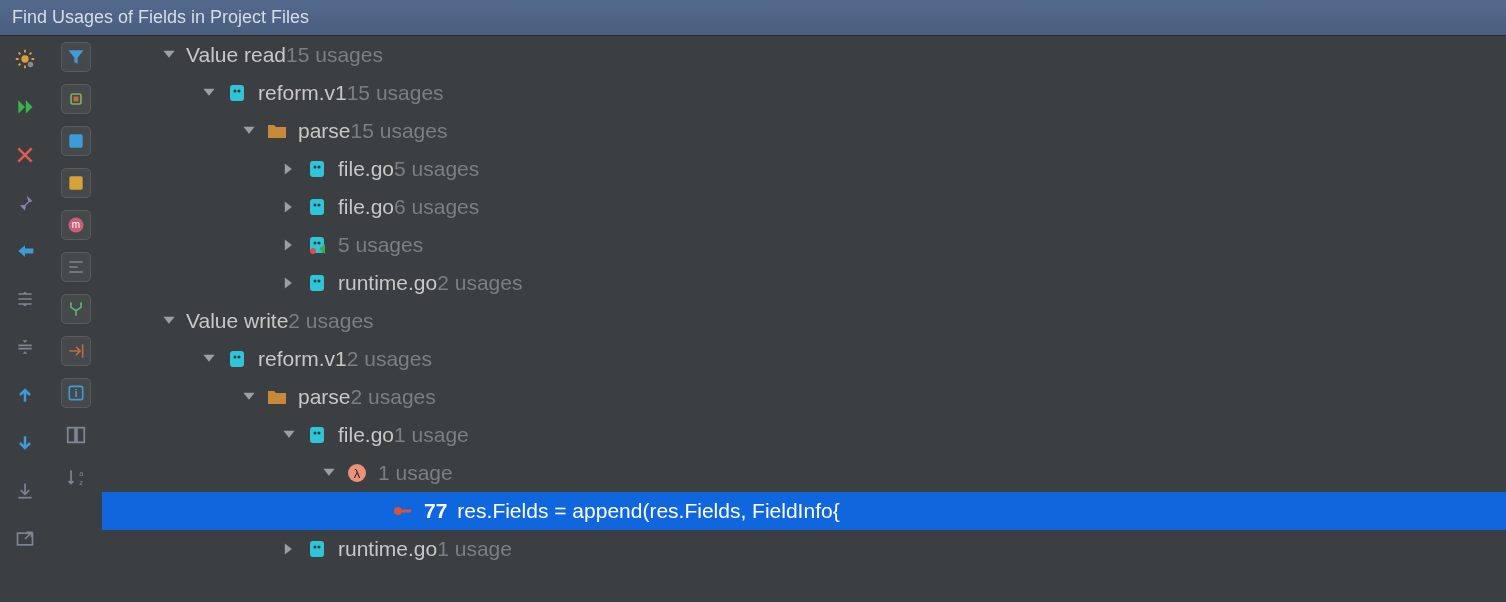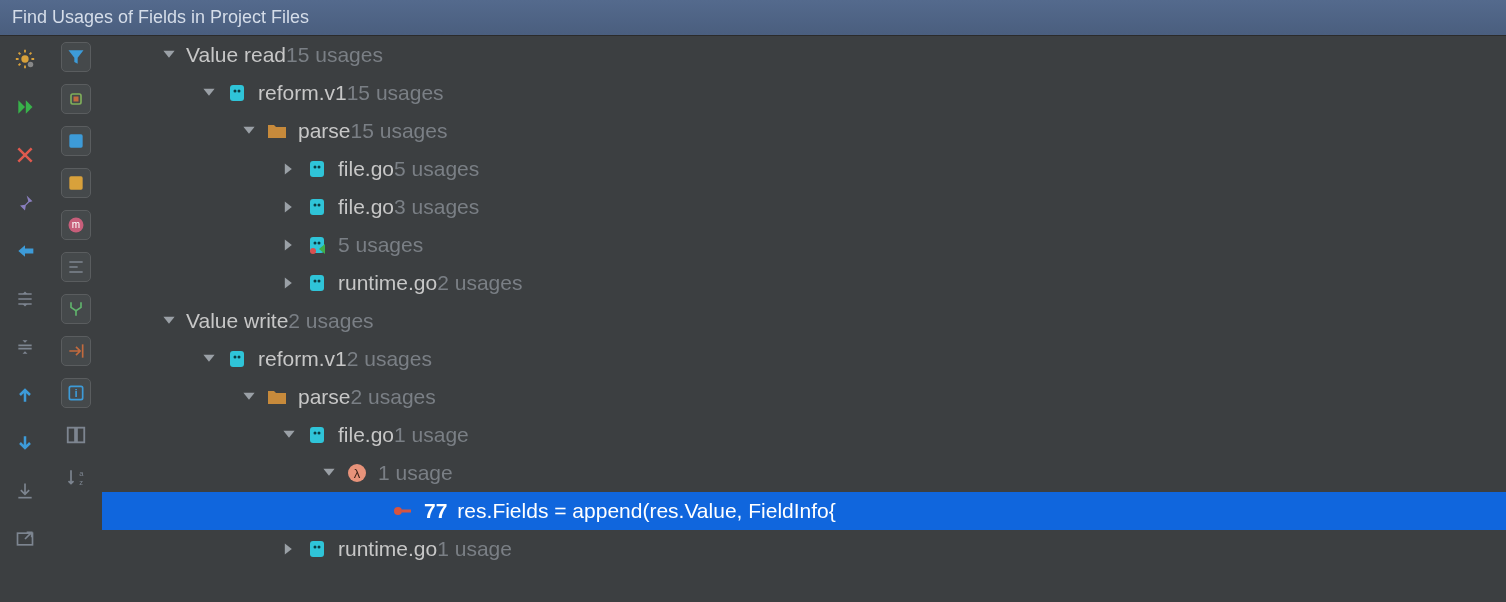--- a/index.html
+++ b/index.html
@@ -236,21 +236,21 @@
           </svg>
         </span>
       <span class="ficon">
           <svg width="20" height="20" viewBox="0 0 20 20">
             <rect x="3" y="2" width="14" height="16" rx="3" fill="#2fc4d8"></rect>
             <circle cx="8" cy="8" r="1.5" fill="#0a3b42"></circle>
             <circle cx="12" cy="8" r="1.5" fill="#0a3b42"></circle>
           </svg>
         </span>
       <span class="label">file.go</span>
-      <span class="count">3 usages</span>
+      <span class="count">6 usages</span>
     </div>
 
     <div class="row">
       <span class="pad" style="width:178px"></span>
       <span class="chev">
           <svg width="14" height="14" viewBox="0 0 10 10">
             <path d="M2 1l5 4-5 4z"></path>
           </svg>
         </span>
       <span class="ficon">
@@ -363,21 +363,21 @@
     </div>
 
     <div class="row sel">
       <span class="pad" style="width:290px"></span>
       <span class="ficon">
           <svg width="20" height="14" viewBox="0 0 20 14">
             <circle cx="5" cy="7" r="4" fill="#d6543f"></circle>
             <path d="M9 7h9" stroke="#d6543f" stroke-width="3"></path>
           </svg>
         </span>
-      <span class="linecode"><span class="ln">77</span><span>res.</span><b>Fields</b><span> = append(res.Value, FieldInfo{</span></span>
+      <span class="linecode"><span class="ln">77</span><span>res.</span><b>Fields</b><span> = append(res.Fields, FieldInfo{</span></span>
     </div>
 
     <div class="row">
       <span class="pad" style="width:178px"></span>
       <span class="chev">
           <svg width="14" height="14" viewBox="0 0 10 10">
             <path d="M2 1l5 4-5 4z"></path>
           </svg>
         </span>
       <span class="ficon">

